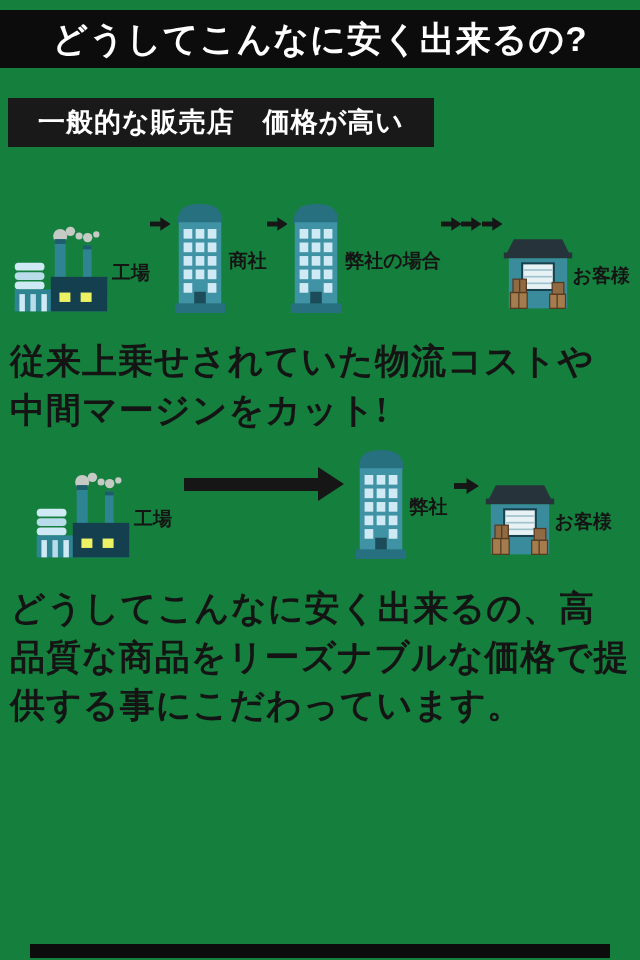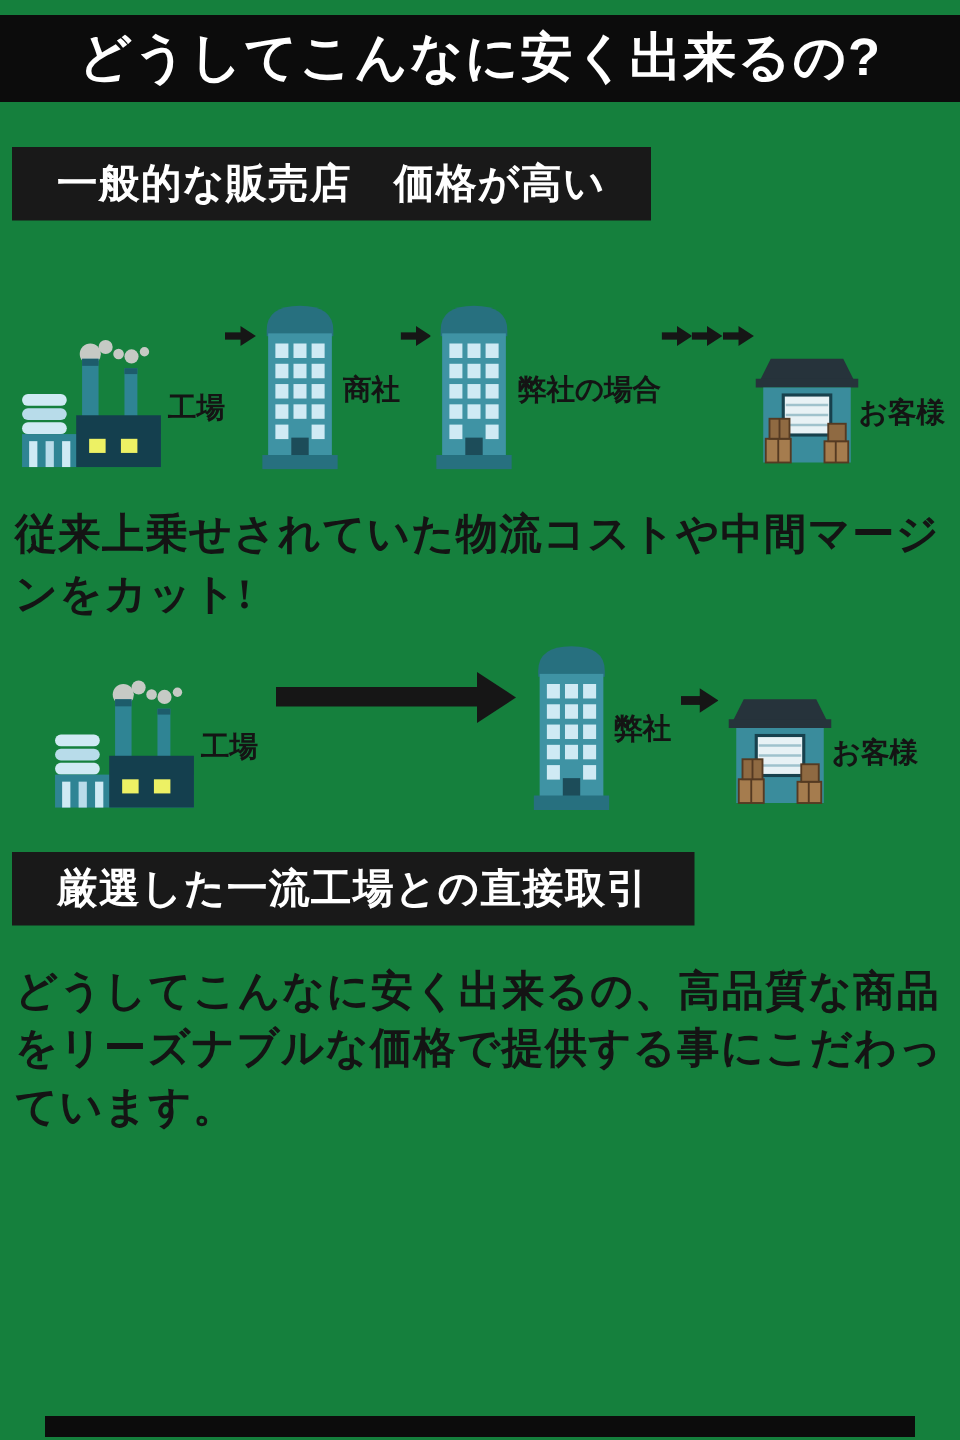--- a/index.html
+++ b/index.html
@@ -53,21 +53,21 @@
   .long-arrow .shaft{flex:1;height:13px;background:#161616;}
   .long-arrow .head{
     width:0;height:0;
     border-top:17px solid transparent;border-bottom:17px solid transparent;
     border-left:26px solid #161616;
   }
   
   .paragraph{
     margin:24px 10px 0 10px;
     font-family:"Liberation Serif","DejaVu Serif",serif;
-    font-size:28px;font-weight:700;line-height:1.40;
+    font-size:35px;font-weight:700;line-height:1.40;
     letter-spacing:1px;color:#141414;
     word-break:break-all;
   }
   .paragraph-3{margin-top:26px;line-height:1.38;}
   
   .bottom-bar{
     position:absolute;left:30px;right:30px;bottom:2px;height:14px;
     background:#0c0c0c;
   }
   .defs-holder{position:absolute;width:0;height:0;overflow:hidden;}
@@ -221,21 +221,18 @@
         <use href="#sym-arrow"></use>
       </svg>
     <div class="flow-item">
       <svg class="icon icon-warehouse">
           <use href="#sym-warehouse"></use>
         </svg>
       <div class="flow-label">お客様</div>
     </div>
   </div>
 
-  <div class="section-label-wrap label-3">
-    <span class="section-label">厳選した一流工場との直接取引</span>
-  </div>
 
   <div class="paragraph paragraph-3">どうしてこんなに安く出来るの、高品質な商品をリーズナブルな価格で提供する事にこだわっています。</div>
 
   <div class="bottom-bar"></div>
 
 </div>
 
 </body></html>

